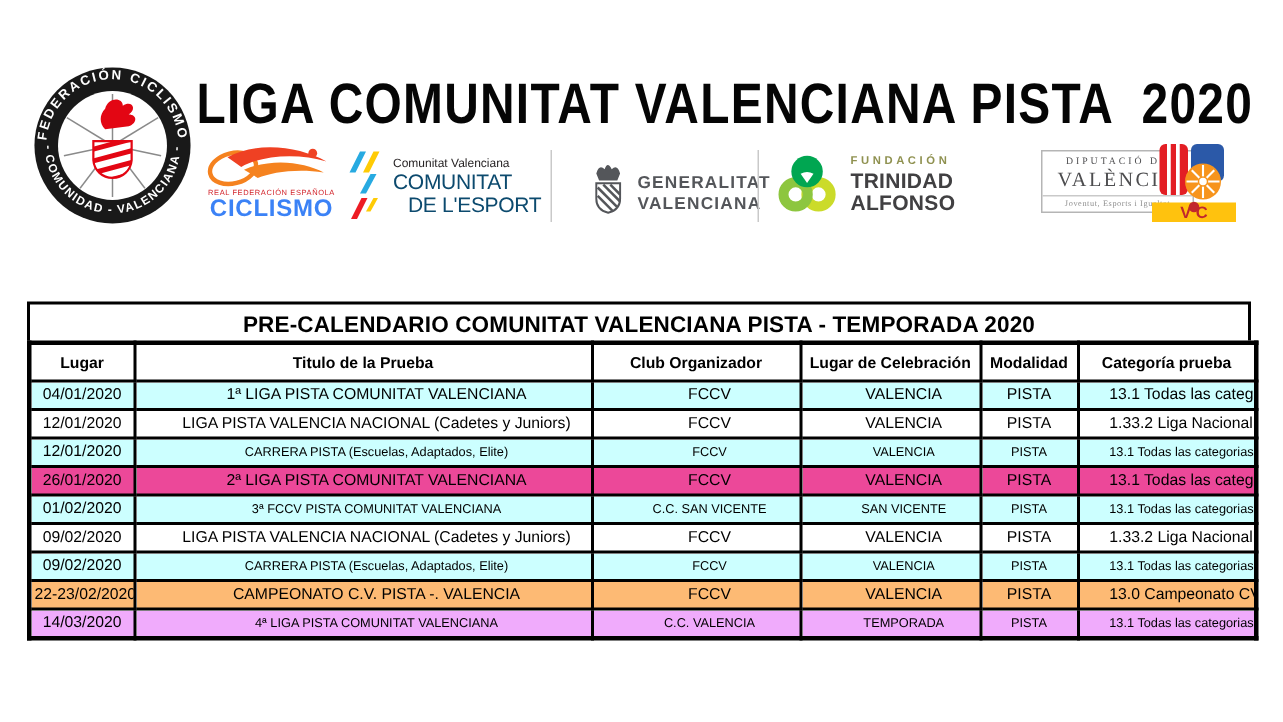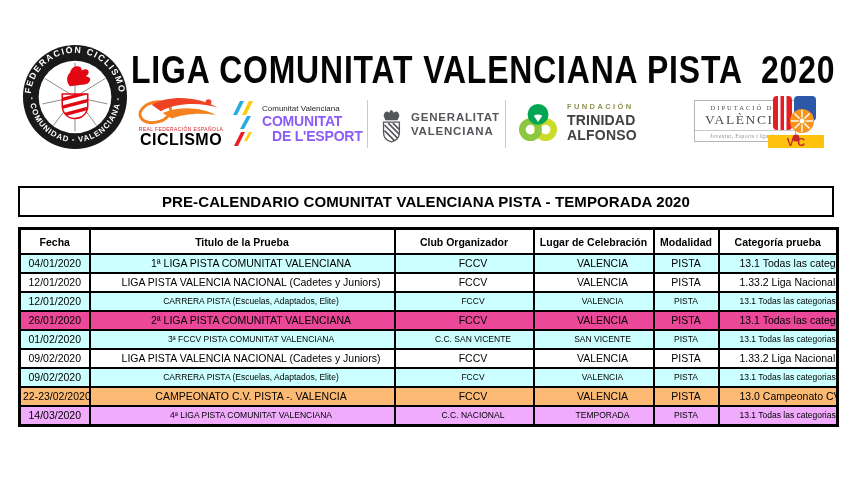--- a/index.html
+++ b/index.html
@@ -11,47 +11,47 @@
   .seal{position:absolute;left:21px;top:41px;width:108px;height:112px;}
   .main-title{
     position:absolute;left:131px;top:51px;width:700px;
     font-size:38px;font-weight:bold;letter-spacing:1px;line-height:1;
     white-space:pre;transform:scaleX(0.84);transform-origin:left top;
     font-family:"Liberation Sans",sans-serif;color:#050505;
   }
   .sponsor{position:absolute;display:flex;align-items:center;}
   .ciclismo{left:133px;top:92px;width:96px;flex-direction:column;}
   .ciclismo .l1{font-size:5px;color:#d2232a;letter-spacing:.4px;margin-top:1px;white-space:nowrap;}
-  .ciclismo .l2{font-size:16px;font-weight:bold;color:#000000;letter-spacing:.5px;line-height:1;}
+  .ciclismo .l2{font-size:16px;font-weight:bold;color:#3b82f6;letter-spacing:.5px;line-height:1;}
   .esport{left:231px;top:99px;gap:5px;}
   .esport .txt{display:flex;flex-direction:column;}
   .esport .l1{font-size:8px;color:#231f20;margin-bottom:1px;}
-  .esport .l2,.esport .l3{font-size:14px;font-weight:bold;color:#8b5cf6;line-height:1.05;letter-spacing:-0.2px;}
+  .esport .l2,.esport .l3{font-size:14px;font-weight:normal;color:#0c4a6e;line-height:1.05;letter-spacing:-0.2px;}
   .esport .l3{padding-left:10px;}
   .vdivider{position:absolute;width:1px;background:#c9c9c9;}
   .d1{left:367px;top:100px;height:48px;}
   .d2{left:505px;top:100px;height:48px;}
-  .generalitat{left:377px;top:106px;gap:6px;}
+  .generalitat{left:391px;top:106px;gap:6px;align-items:flex-end;}
   .generalitat .txt{font-size:11.5px;color:#54565a;letter-spacing:.8px;line-height:1.2;font-weight:bold;}
   .trinidad{left:517px;top:102px;gap:6px;}
   .trinidad .txt{display:flex;flex-direction:column;}
   .trinidad .l1{font-size:7.5px;font-weight:bold;color:#8f9150;letter-spacing:2.4px;margin-bottom:2px;}
   .trinidad .l2,.trinidad .l3{font-size:14px;font-weight:bold;color:#414042;line-height:1.02;letter-spacing:.2px;}
   .diputacio{
     left:657px;top:100px;width:100px;flex-direction:column;align-items:stretch;
     border:1px solid #b5b5b5;background:#fff;font-family:"Liberation Serif",serif;margin-left:37px;
   }
   .diputacio .top{padding:3px 4px 2px 4px;text-align:center;border-bottom:1px solid #c9c9c9;}
   .diputacio .l1{font-size:6.5px;color:#4d4d4f;letter-spacing:2px;display:block;}
   .diputacio .l2{font-size:13.5px;color:#4d4d4f;letter-spacing:1.6px;display:block;margin-top:1px;}
   .diputacio .bot{padding:2px 2px;text-align:center;font-size:5.5px;color:#8f8f8f;letter-spacing:.4px;}
   .vcc{left:768px;top:94px;width:58px;}
   
   .cal-title{
-    position:absolute;left:18px;top:186px;width:812px;height:27px;border:2px solid #000;
+    position:absolute;left:18px;top:201px;width:812px;height:27px;border:2px solid #000;
     display:flex;align-items:center;justify-content:center;
     font-size:15px;font-weight:bold;letter-spacing:.1px;background:#fff;
   }
   table.cal{
     position:absolute;left:18px;top:227px;width:818px;
     border-collapse:collapse;table-layout:fixed;border:3px solid #000;background:#fff;
   }
   .cal th,.cal td{border:2px solid #000;overflow:hidden;white-space:nowrap;padding:0 2px;}
   .cal th{height:23px;font-size:10.5px;font-weight:bold;text-align:center;background:#fff;}
   .cal td{height:17px;line-height:17px;font-size:10.5px;}
@@ -199,21 +199,21 @@
   <colgroup>
     <col style="width:70px">
       <col style="width:305px">
       <col style="width:139px">
     <col style="width:120px">
       <col style="width:65px">
       <col style="width:119px">
   </colgroup>
   <thead>
     <tr>
-      <th>Fecha</th>
+      <th>Lugar</th>
       <th>Titulo de la Prueba</th>
       <th>Club Organizador</th>
       <th>Lugar de Celebración</th>
       <th>Modalidad</th>
       <th>Categoría prueba</th>
     </tr>
   </thead>
   <tbody>
       <tr style="background: rgb(204, 255, 255);">
     <td class="c col-fecha">04/01/2020</td>
@@ -275,19 +275,19 @@
     <td class="c col-fecha">22-23/02/2020</td>
     <td class="l">CAMPEONATO C.V. PISTA -. VALENCIA</td>
     <td class="l">FCCV</td>
     <td class="l">VALENCIA</td>
     <td class="c">PISTA</td>
     <td class="l">13.0 Campeonato CV</td>
   </tr>
       <tr class="row-small" style="background: #f0abfc;">
     <td class="c col-fecha">14/03/2020</td>
     <td class="l">4ª LIGA PISTA COMUNITAT VALENCIANA</td>
-    <td class="l">C.C. NACIONAL</td>
+    <td class="l">C.C. VALENCIA</td>
     <td class="l">TEMPORADA</td>
     <td class="c">PISTA</td>
     <td class="l">13.1 Todas las categorias</td>
   </tr>
     </tbody>
 </table>
 
 </body></html>

